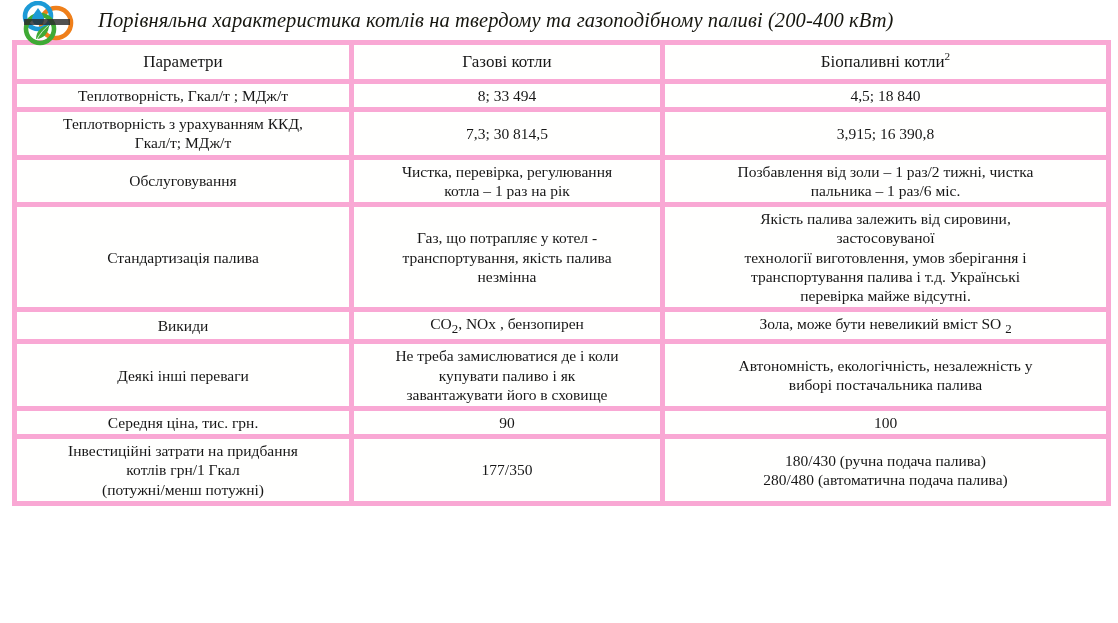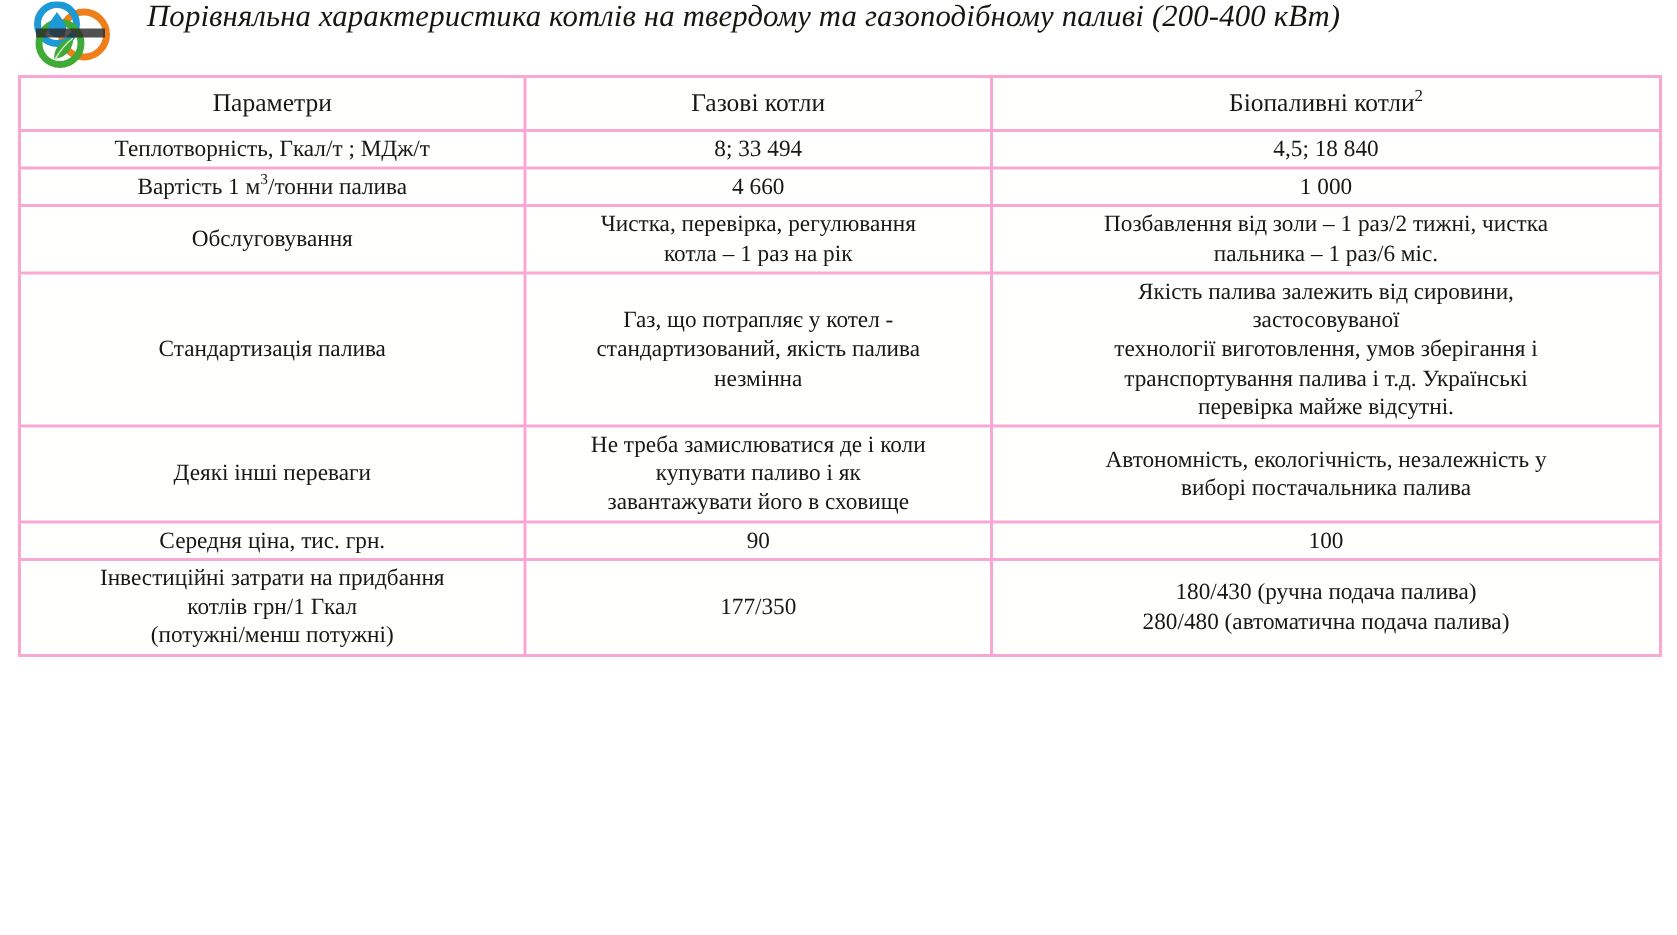--- a/index.html
+++ b/index.html
@@ -12,23 +12,23 @@
     width: 1118px;
     height: 623px;
     overflow: hidden;
     font-family: "Liberation Serif", "DejaVu Serif", serif;
     color: #1a1a1a;
   }
 
   
   .header {
     position: relative;
-    height: 50px;
+    height: 40px;
     display: flex;
-    align-items: flex-start;
+    align-items: center;
   }
   .logo {
     position: absolute;
     left: 16px;
     top: 1px;
     width: 62px;
     height: 45px;
   }
   .logo svg { display: block; }
 
@@ -50,21 +50,21 @@
     border-collapse: collapse;
     width: 1094px;
     table-layout: fixed;
     background: #fffffe;
   }
   table.cmp col.c1 { width: 337px; }
   table.cmp col.c2 { width: 311px; }
   table.cmp col.c3 { width: 446px; }
 
   table.cmp td, table.cmp th {
-    border: 2px solid #f9a8d4;
+    border: 5px solid #f9a8d4;
     text-align: center;
     vertical-align: middle;
     padding: 2px 6px;
     font-weight: normal;
     font-size: 15.5px;
     line-height: 1.24;
     color: #171717;
   }
   table.cmp th {
     font-size: 17px;
@@ -122,58 +122,68 @@
 
     <tbody>
 
 
       <tr>
         <td>Теплотворність, Гкал/т ; МДж/т</td>
         <td>8; 33 494</td>
         <td>4,5; 18 840</td>
       </tr>
 
-
-      <tr>
-        <td>
-          <span>Вартість 1 м</span><sup>3</sup><span>/тонни палива</span>
-        </td>
-        <td>4 660</td>
-        <td>1 000</td>
-      </tr>
+      <tr class="r-tall">
+        <td class="cell-ml">
+          <span>Теплотворність з урахуванням ККД,</span><br>
+          <span>Гкал/т; МДж/т</span>
+        </td>
+        <td>7,3; 30 814,5</td>
+        <td>3,915; 16 390,8</td>
+      </tr>
+
 
 
       <tr class="r-tall">
         <td>Обслуговування</td>
         <td class="cell-ml">
           <span>Чистка, перевірка, регулювання</span><br>
           <span>котла – 1 раз на рік</span>
         </td>
         <td class="cell-ml">
           <span>Позбавлення від золи – 1 раз/2 тижні, чистка</span><br>
           <span>пальника – 1 раз/6 міс.</span>
         </td>
       </tr>
 
       <tr class="r-tall">
         <td>Стандартизація палива</td>
         <td class="cell-ml">
           <span>Газ, що потрапляє у котел -</span><br>
-          <span>стандартизований, якість палива</span><br>
+          <span>транспортування, якість палива</span><br>
           <span>незмінна</span>
         </td>
         <td class="cell-ml">
           <span>Якість палива залежить від сировини,</span><br>
           <span>застосовуваної</span><br>
           <span>технології виготовлення, умов зберігання і</span><br>
           <span>транспортування палива і т.д. Українські</span><br>
           <span>перевірка майже відсутні.</span>
         </td>
       </tr>
 
+      <tr>
+        <td>Викиди</td>
+        <td>
+          <span>CO</span><sub>2</sub><span>, NOx , бензопирен</span>
+        </td>
+        <td>
+          <span>Зола, може бути невеликий вміст SO </span><sub>2</sub><span></span>
+        </td>
+      </tr>
 
 
       <tr class="r-tall">
         <td>Деякі інші переваги</td>
         <td class="cell-ml">
           <span>Не треба замислюватися де і коли</span><br>
           <span>купувати паливо і як</span><br>
           <span>завантажувати його в сховище</span>
         </td>
         <td class="cell-ml">

